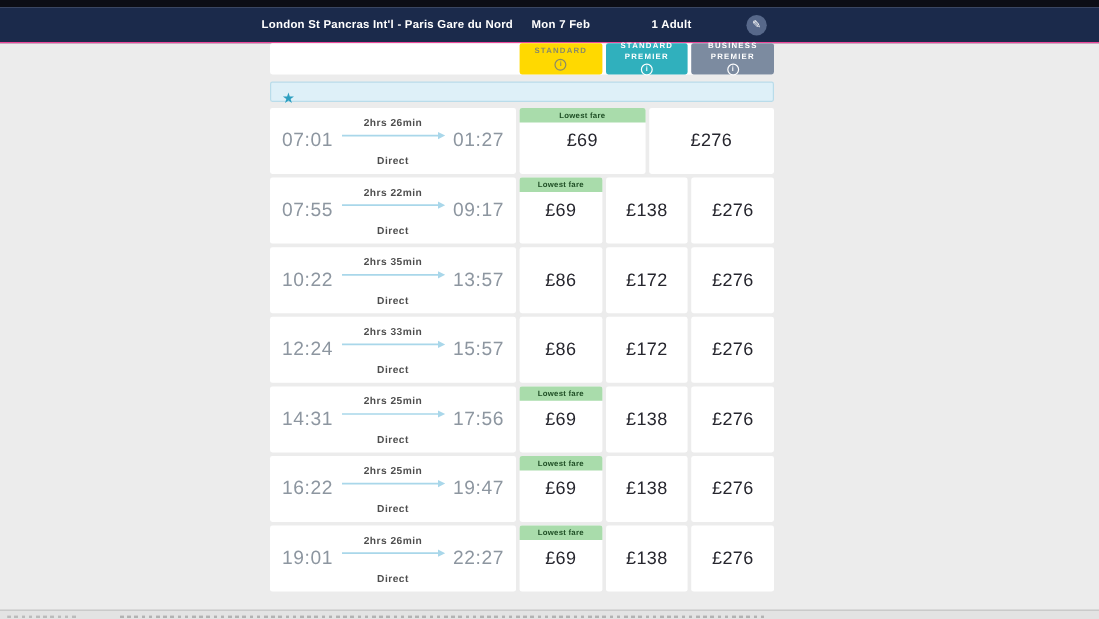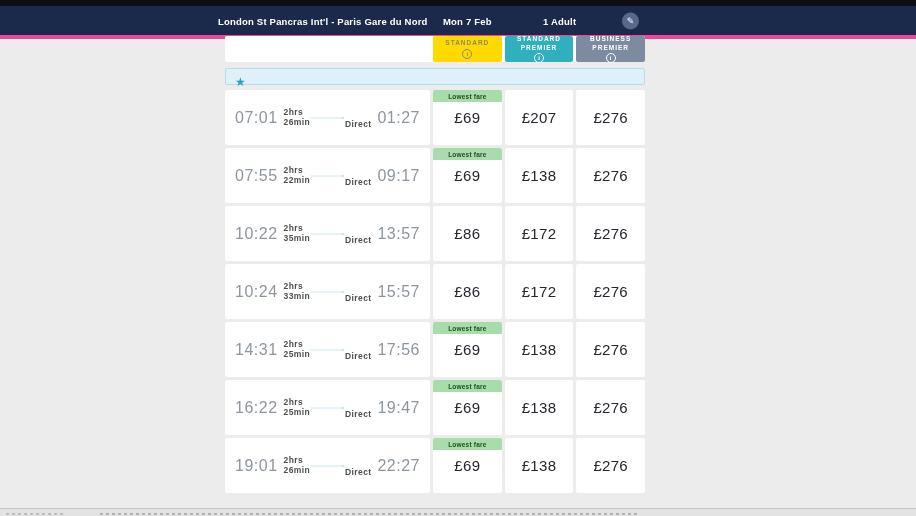--- a/index.html
+++ b/index.html
@@ -1,21 +1,21 @@
 <!DOCTYPE html>
 <html><head>
 <meta charset="utf-8">
 <style>
   html,body{margin:0;padding:0}
   body{
     width:916px;height:516px;overflow:hidden;position:relative;
     background:#ececec;font-family:"Liberation Sans",sans-serif;
   }
   .topstrip{height:6px;background:#0c0d15}
-  .header{height:29px;background:#1b2a4b;position:relative;border-bottom:4px solid #ec4899}
+  .header{height:29px;background:#1b2a4b;position:relative;border-bottom:1px solid #ec4899}
   .header .hlabel{position:absolute;top:50%;transform:translateY(-50%);color:#fff;font-size:9.5px;font-weight:bold;letter-spacing:.2px;white-space:nowrap}
   .route{left:218px}.date{left:443px}.pax{left:543px}
   .edit-btn{position:absolute;left:622px;top:50%;transform:translateY(-50%);width:17px;height:17px;border-radius:50%;
     background:#57688a;color:#fff;display:flex;align-items:center;justify-content:center;font-size:9px;border:none;cursor:pointer;padding:0}
   .content{position:absolute;left:225px;top:36px;width:420px}
   .tabs-row{height:26px;background:#fff;border-radius:2px;display:flex;gap:3px}
   .tabs-spacer{width:205px}
   .tabs{flex:1;display:flex;gap:3px}
   .tab{flex:1;display:flex;flex-direction:column;align-items:center;justify-content:center;
     font-size:6.5px;font-weight:bold;letter-spacing:1px;line-height:1.3;border-radius:2px;cursor:pointer;text-align:center}
@@ -25,21 +25,21 @@
     padding:7px 10px 8px 28px;position:relative;box-sizing:border-box}
   .star{position:absolute;left:9px;top:6px;color:#2d9fc0;font-size:12px}
   .banner-title{font-size:10px;font-weight:bold;color:#333;margin-bottom:4px}
   .banner-body{font-size:10px;color:#444;line-height:1.3}
   .see-details{color:#2d9fb5;text-decoration:underline;cursor:pointer}
   .rows{margin-top:5px;display:flex;flex-direction:column;gap:3px}
   .row{height:55px;display:flex;gap:3px}
   .times-cell{width:205px;background:#fff;border-radius:2px;display:flex;align-items:center;
     justify-content:space-between;padding:0 10px;box-sizing:border-box}
   .time{font-size:16px;color:#8d96a0;letter-spacing:.5px}
-  .mid{display:flex;flex-direction:row;align-items:center;width:88px}
+  .mid{display:flex;flex-direction:column;align-items:center;width:88px}
   .duration,.direct{font-size:8.5px;font-weight:bold;color:#4e4e4e;letter-spacing:.4px}
   .duration{margin-bottom:2px}.direct{margin-top:12px}
   .fare-cell{flex:1;background:#fff;border-radius:2px;position:relative;display:flex;
     align-items:center;justify-content:center;cursor:pointer;border:none;padding:12px}
   .price{font-size:15px;color:#26262e;letter-spacing:.3px}
   .lowest-badge{position:absolute;top:0;left:0;right:0;height:12px;background:#a9dcab;color:#1e4d24;
     font-size:6.5px;font-weight:bold;display:flex;align-items:center;justify-content:center;
     border-radius:2px 2px 0 0;letter-spacing:.2px}
   .bottom-strip{position:absolute;left:0;bottom:0;width:916px;height:7px;background:#e3e3e3;border-top:1px solid #c4c4c4}
   .bottom-strip::after{content:"";position:absolute;left:100px;width:540px;bottom:1px;height:2px;
@@ -102,24 +102,20 @@
         <span class="direct">Direct</span>
       </span>
       <span class="time">01:27</span>
     </div>
     <button class="fare-cell">
       <span class="lowest-badge">Lowest fare</span>
       <span class="price">£69</span>
     </button>
     <button class="fare-cell">
 
-      <span class="price">£207</span>
-    </button>
-    <button class="fare-cell">
-
       <span class="price">£276</span>
     </button>
   </div>
 
   <div class="row">
     <div class="times-cell">
       <span class="time">07:55</span>
       <span class="mid">
         <span class="duration">2hrs 22min</span>
         <svg class="arrow-svg" width="88" height="8" viewBox="0 0 88 8">
@@ -166,21 +162,21 @@
       <span class="price">£172</span>
     </button>
     <button class="fare-cell">
 
       <span class="price">£276</span>
     </button>
   </div>
 
   <div class="row">
     <div class="times-cell">
-      <span class="time">10:24</span>
+      <span class="time">12:24</span>
       <span class="mid">
         <span class="duration">2hrs 33min</span>
         <svg class="arrow-svg" width="88" height="8" viewBox="0 0 88 8">
           <line x1="1" y1="4" x2="82" y2="4" stroke="#a9d7ea" stroke-width="1.4"></line>
           <path d="M81 1 L87 4 L81 7 Z" fill="#a9d7ea"></path>
         </svg>
         <span class="direct">Direct</span>
       </span>
       <span class="time">15:57</span>
     </div>

